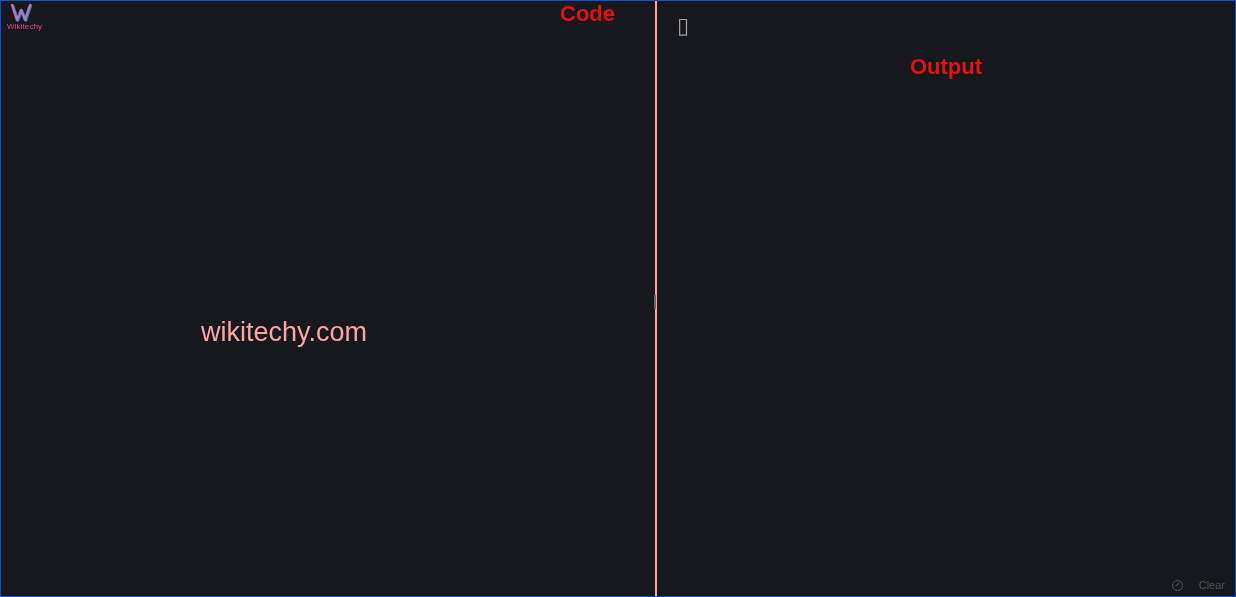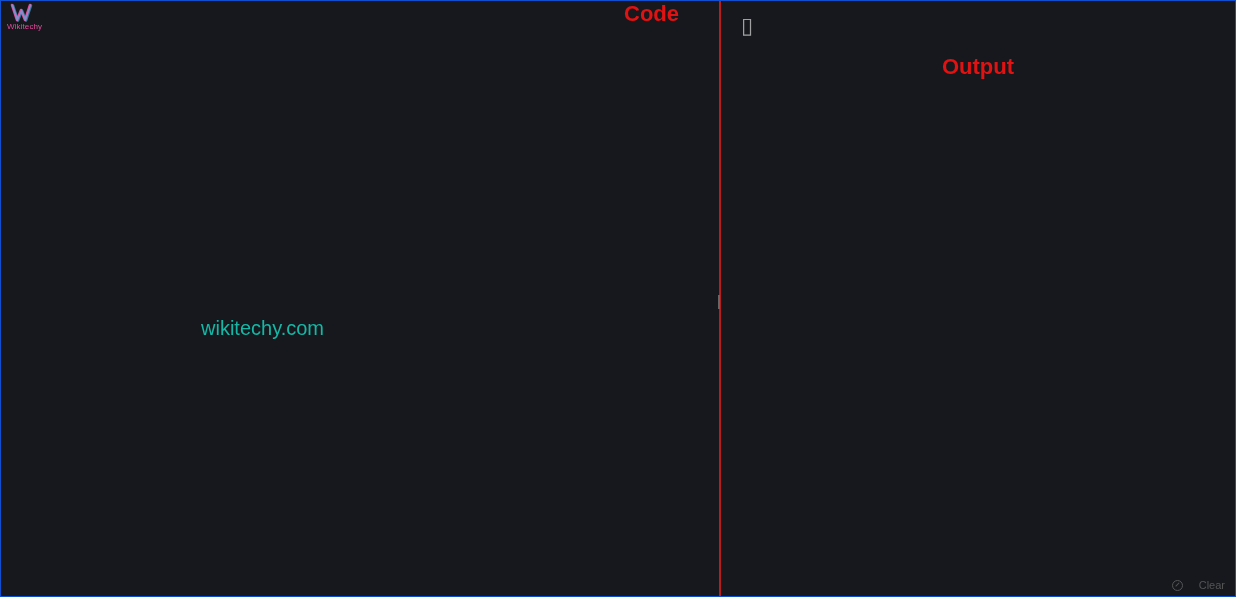--- a/index.html
+++ b/index.html
@@ -19,22 +19,22 @@
     .container {
       display: flex;
       width: 100%;
       height: 100%;
     }
     .pane {
       position: relative;
       height: 100%;
     }
     .pane-left {
-      width: 720px;
-      border-right: 2px solid #b91c1c;
+      width: 656px;
+      border-right: 2px solid #fca5a5;
     }
     .pane-right {
       flex: 1;
     }
     .pane-header {
       position: absolute;
       top: 0;
       color: #e01212;
       font-weight: 700;
       font-size: 22px;
@@ -67,22 +67,22 @@
       font-size: 8px;
       color: #e84a9e;
       letter-spacing: 0.1px;
       font-weight: 500;
       margin-top: -3px;
     }
     .watermark {
       position: absolute;
       top: 316px;
       left: 200px;
-      color: #14b8a6;
-      font-size: 20px;
+      color: #fca5a5;
+      font-size: 27px;
       font-weight: 400;
     }
     .cursor-box {
       position: absolute;
       top: 14px;
       left: 20px;
       font-size: 22px;
       color: #a0a0a0;
       line-height: 1;
     }

